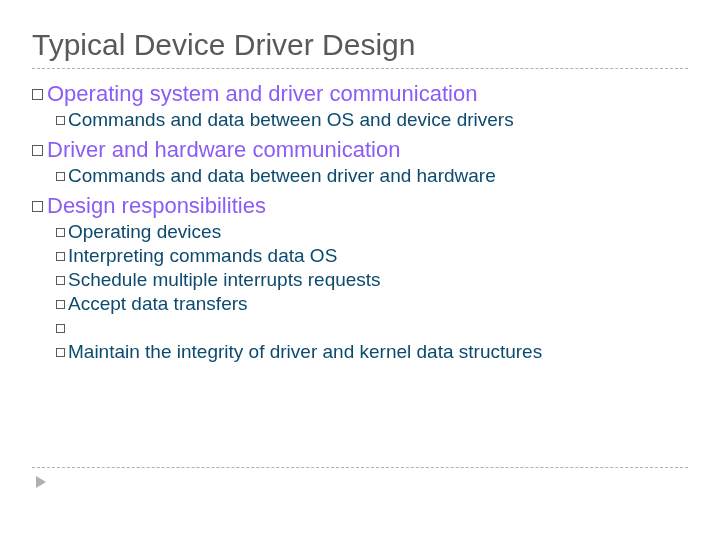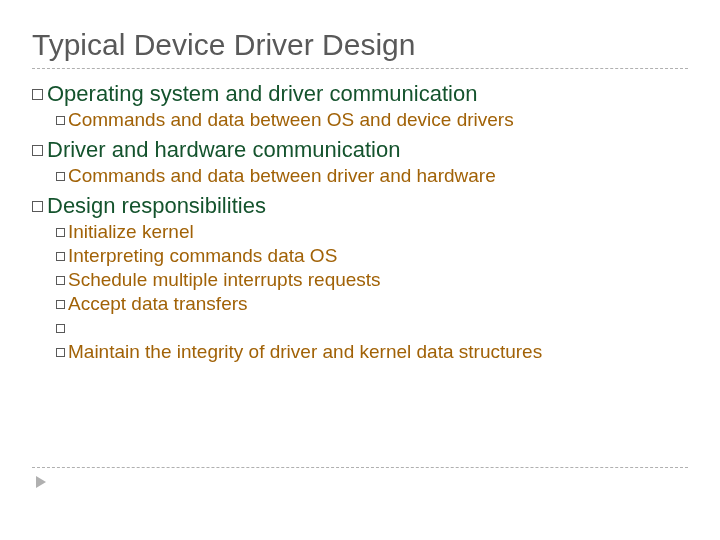--- a/index.html
+++ b/index.html
@@ -24,26 +24,26 @@
     margin: 0 0 6px 0;
     font-weight: 400;
   }
   .dash-rule {
     border: none;
     border-top: 1.5px dashed #b0b0b0;
     margin: 4px 0 12px 0;
   }
   .lvl1 {
     font-size: 22px;
-    color: #14532d;
+    color: #8b5cf6;
     margin: 6px 0 2px 0;
   }
   .lvl2 {
     font-size: 19px;
-    color: #a16207;
+    color: #0c4a6e;
     margin: 2px 0 2px 24px;
   }
   .sq {
     display: inline-block;
     width: 11px;
     height: 11px;
     border: 1.5px solid #595959;
     box-sizing: border-box;
     margin-right: 4px;
     vertical-align: baseline;
@@ -99,21 +99,21 @@
     <span class="sq"></span><span>Driver and hardware communication</span>
   </div>
   <div class="lvl2">
     <span class="sq-sm"></span><span>Commands and data between driver and hardware</span>
   </div>
 
   <div class="lvl1">
     <span class="sq"></span><span>Design responsibilities</span>
   </div>
   <div class="lvl2">
-    <span class="sq-sm"></span><span>Initialize kernel</span>
+    <span class="sq-sm"></span><span>Operating devices</span>
   </div>
   <div class="lvl2">
     <span class="sq-sm"></span><span>Interpreting commands data OS</span>
   </div>
   <div class="lvl2">
     <span class="sq-sm"></span><span>Schedule multiple interrupts requests</span>
   </div>
   <div class="lvl2">
     <span class="sq-sm"></span><span>Accept data transfers</span>
   </div>

